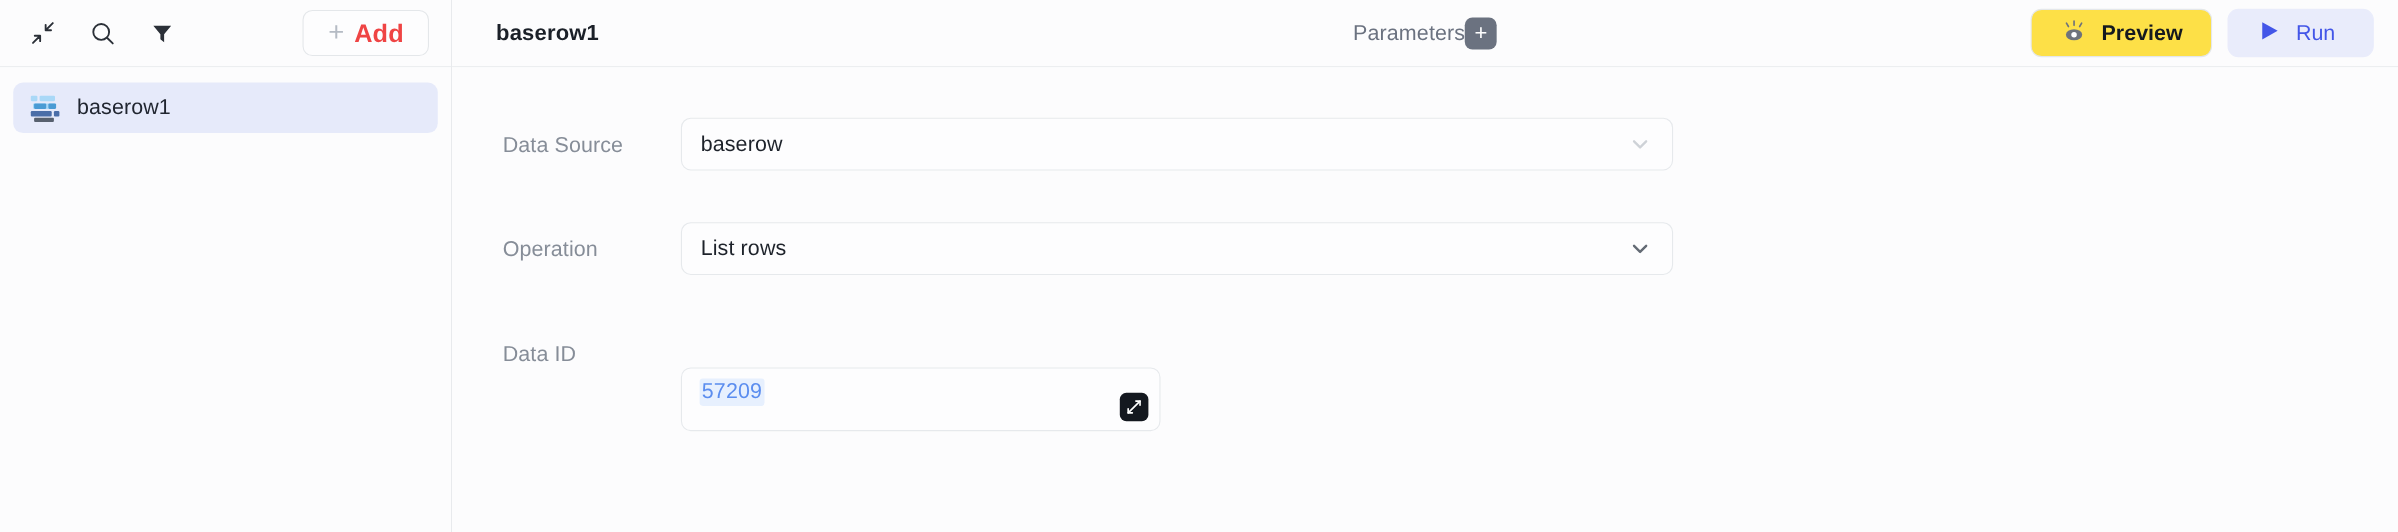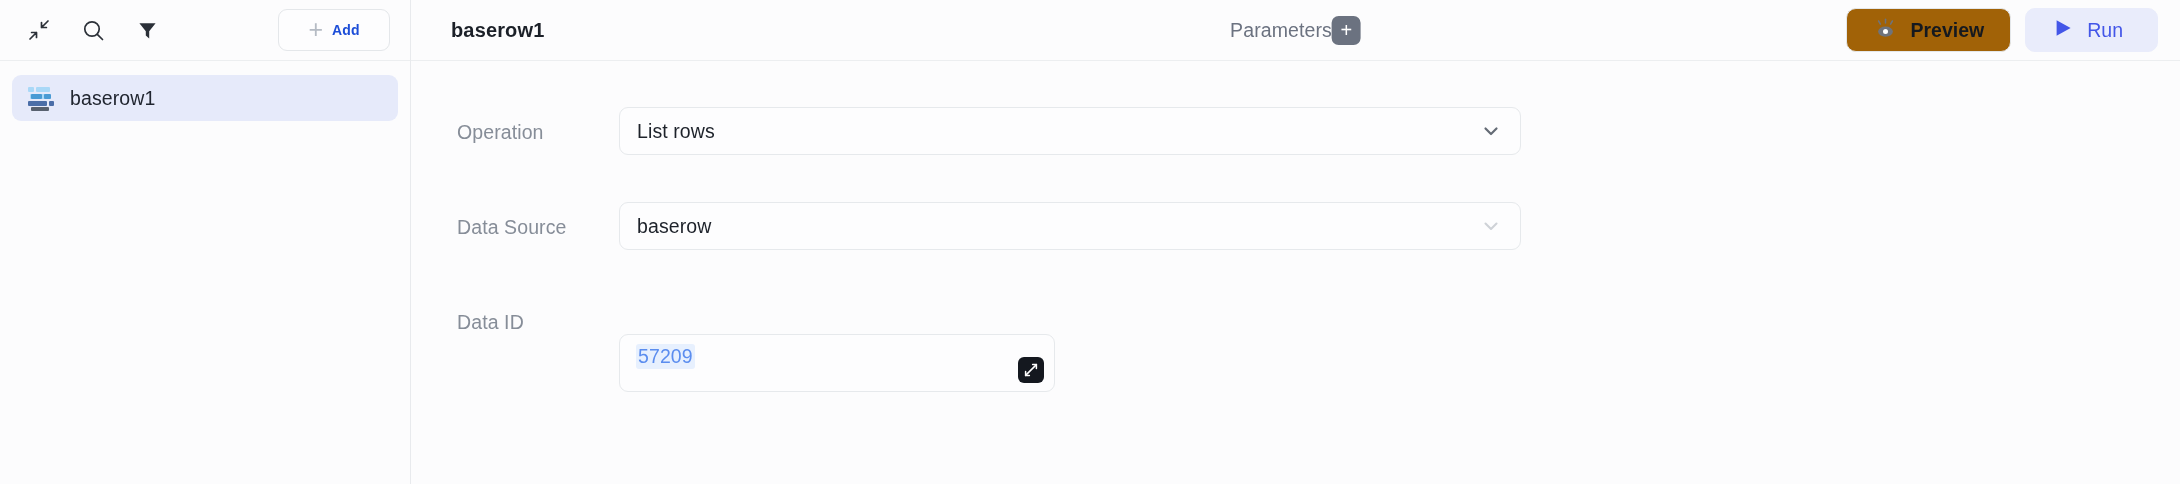--- a/index.html
+++ b/index.html
@@ -37,21 +37,21 @@
     border: 1.5px solid #e4e7ea; border-radius: 9px;
     background: #fdfdfe;
     display: flex; align-items: center; justify-content: center;
     gap: 9px; padding: 0 22px;
     cursor: pointer;
   }
   .add-plus {
     font-size: 25px; color: #b5bbc4; font-weight: 300;
     line-height: 1; margin-top: -2px;
   }
-  .add-label { font-size: 14px; font-weight: 700; color: #1d4ed8; letter-spacing: .1px; }
+  .add-label { font-size: 23px; font-weight: 700; color: #ef4444; letter-spacing: .1px; }
 
   .sidebar-body { padding: 14px 12px 0 12px; }
   .tree-item {
     height: 46px; border-radius: 9px;
     background: #e6eafa;
     display: flex; align-items: center;
     padding: 0 16px; gap: 16px;
     cursor: pointer;
   }
   .tree-item-label { font-size: 19.5px; color: #212630; letter-spacing: .1px; }
@@ -80,21 +80,21 @@
     background: #6b7280; color: #ffffff;
     display: flex; align-items: center; justify-content: center;
     font-size: 20px; line-height: 1; cursor: pointer; font-weight: 400;
   }
   .header-actions { margin-left: auto; display: flex; align-items: center; gap: 14px; }
   .btn {
     height: 44px; border-radius: 10px;
     display: flex; align-items: center; gap: 13px;
     padding: 0 26px; cursor: pointer;
   }
-  .btn-preview { background: #a16207; border: 1.5px solid #e4e7ea; justify-content: space-between; }
+  .btn-preview { background: #fde047; border: 1.5px solid #e4e7ea; justify-content: space-between; }
   .btn-preview .btn-label { font-size: 19.5px; font-weight: 700; color: #15191f; }
   .btn-run { background: #e9ecfb; border: 1.5px solid #e9ecfb; padding: 0 34px 0 26px; }
   .btn-run .btn-label { font-size: 19.5px; font-weight: 400; color: #4356e8; }
 
   
   .form { padding: 46px 0 0 0; flex: 1; overflow: hidden; }
   .form-row { display: flex; align-items: flex-start; margin-bottom: 47px; padding-left: 46px; }
   .form-label {
     width: 162px; flex: 0 0 162px;
     font-size: 19.5px; color: #868d98; letter-spacing: .1px;
@@ -216,38 +216,38 @@
             </svg>
           </span>
           <span class="btn-label">Run</span>
         </div>
       </div>
     </div>
 
     <div class="form">
 
       <div class="form-row">
+        <div class="form-label">Data Source</div>
+        <div class="field-select">
+          <span class="field-value">baserow</span>
+          <span class="chev">
+            <svg width="22" height="22" viewBox="0 0 22 22" fill="none">
+              <path d="M5.5 8.5 L11 14 L16.5 8.5" stroke="#ced2d7" stroke-width="2.1" stroke-linecap="round" stroke-linejoin="round"></path>
+            </svg>
+          </span>
+        </div>
+      </div>
+
+      <div class="form-row">
         <div class="form-label">Operation</div>
         <div class="field-select">
           <span class="field-value">List rows</span>
           <span class="chev">
             <svg width="22" height="22" viewBox="0 0 22 22" fill="none">
               <path d="M5.5 8.5 L11 14 L16.5 8.5" stroke="#646b75" stroke-width="2.2" stroke-linecap="round" stroke-linejoin="round"></path>
-            </svg>
-          </span>
-        </div>
-      </div>
-
-      <div class="form-row">
-        <div class="form-label">Data Source</div>
-        <div class="field-select">
-          <span class="field-value">baserow</span>
-          <span class="chev">
-            <svg width="22" height="22" viewBox="0 0 22 22" fill="none">
-              <path d="M5.5 8.5 L11 14 L16.5 8.5" stroke="#ced2d7" stroke-width="2.1" stroke-linecap="round" stroke-linejoin="round"></path>
             </svg>
           </span>
         </div>
       </div>
 
       <div class="form-row">
         <div class="form-label">Data ID</div>
         <div class="field-text">
           <span class="token">57209</span>
           <span class="expand-btn">

